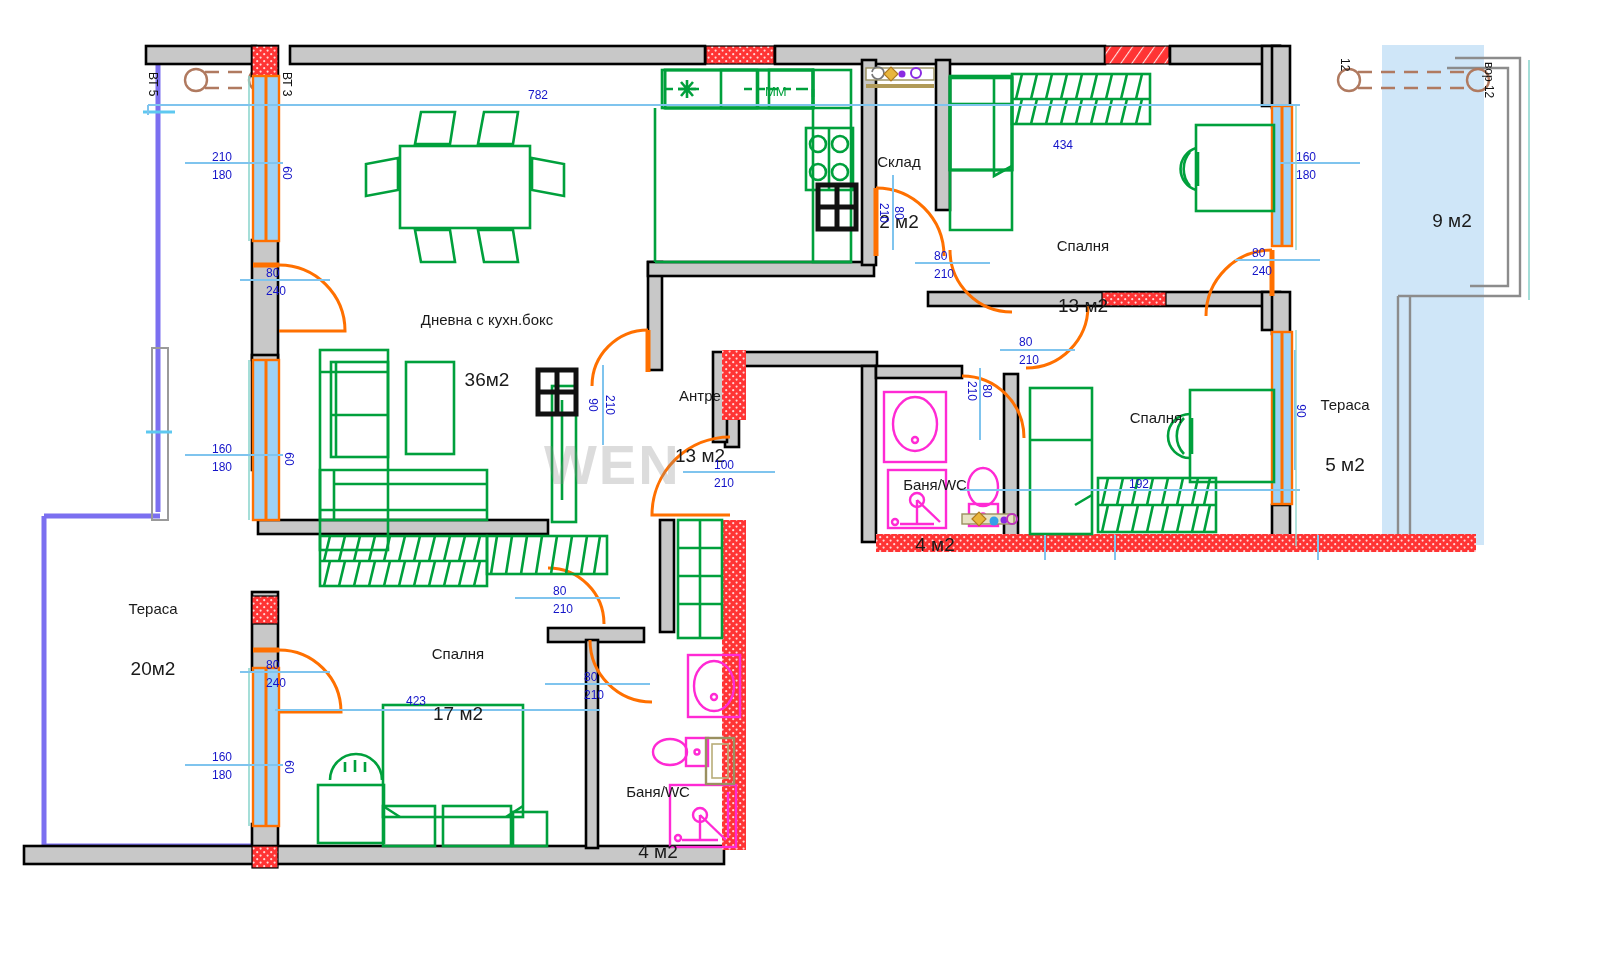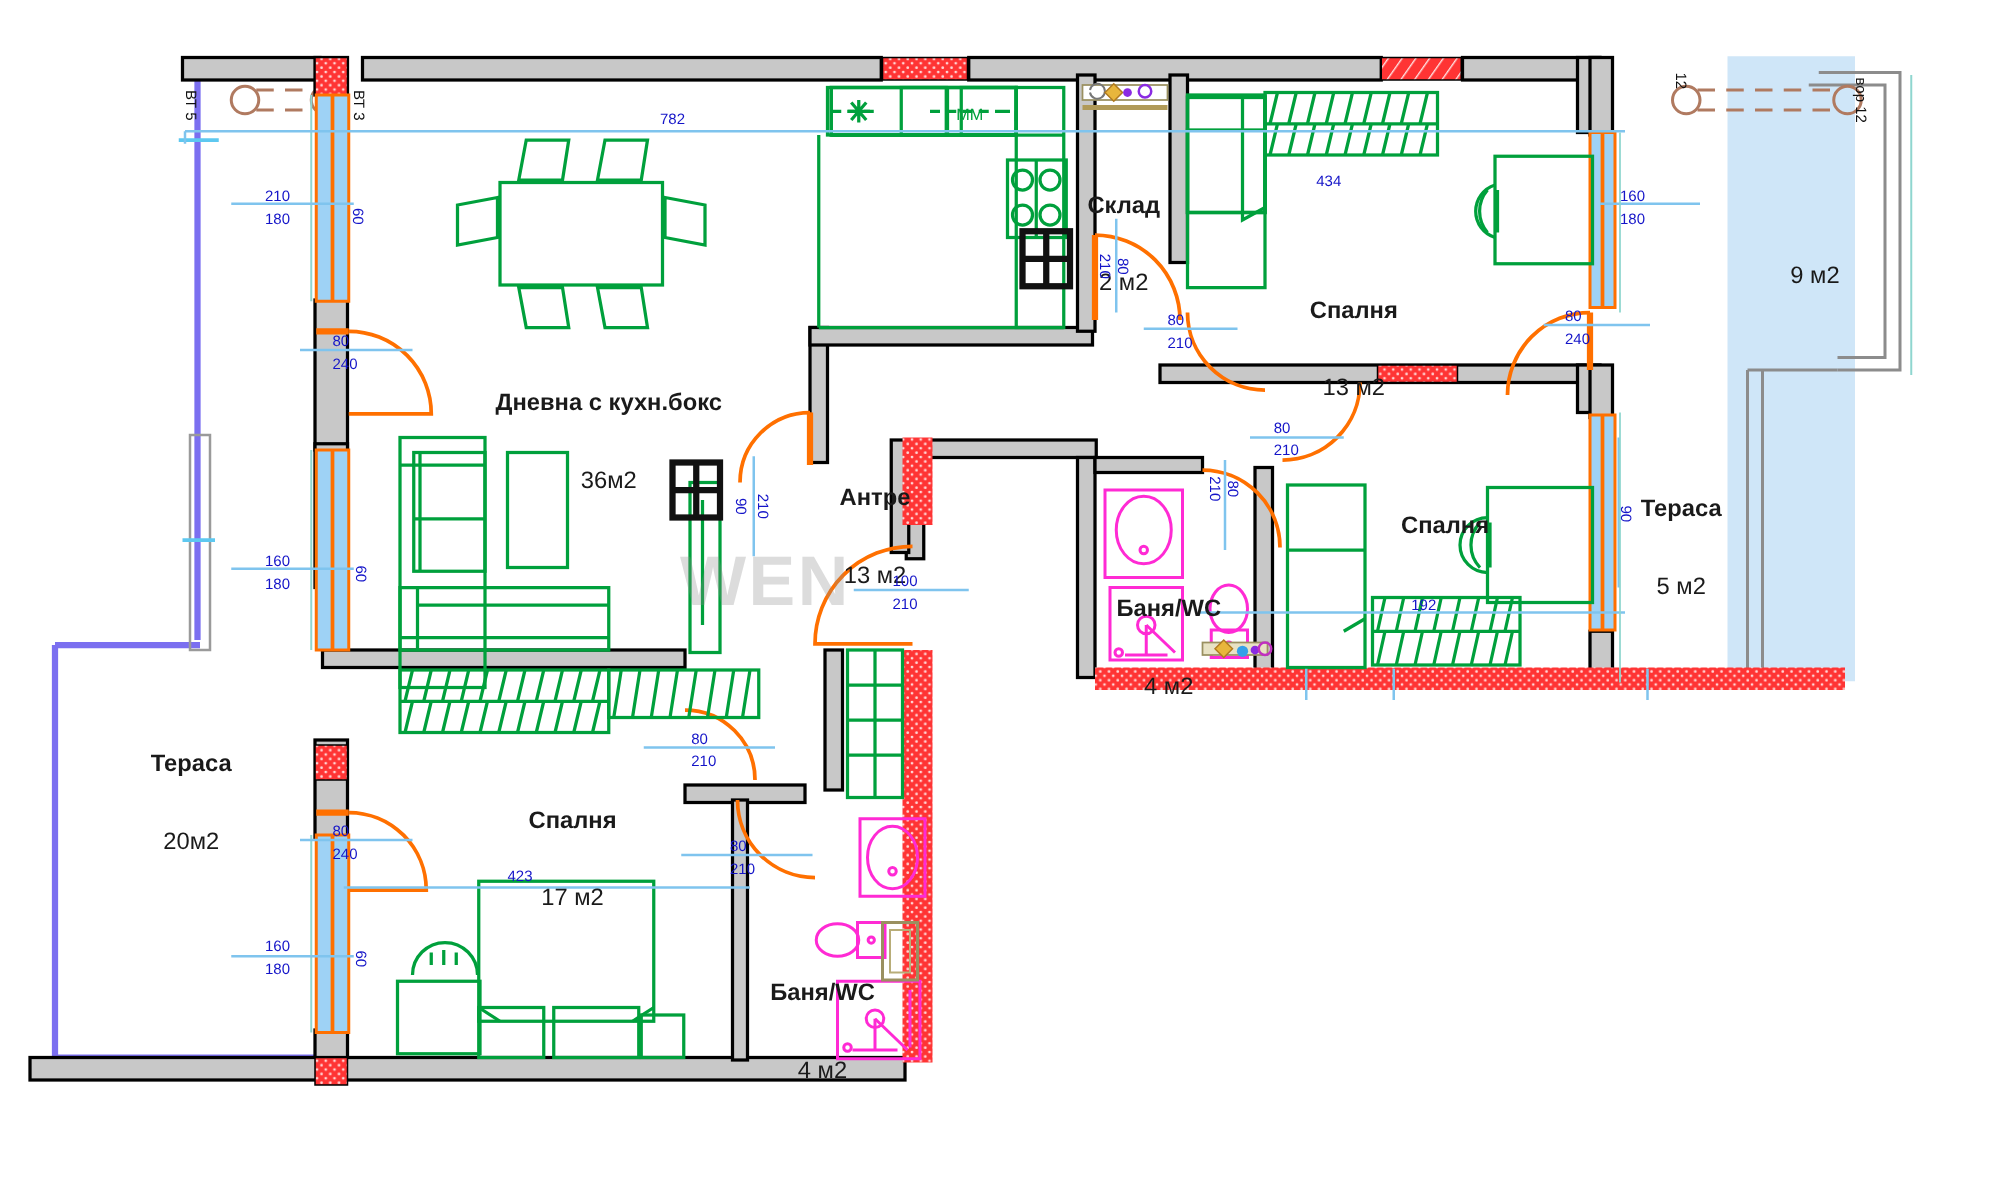--- a/index.html
+++ b/index.html
@@ -2,21 +2,21 @@
 <html><head>
 <meta charset="utf-8">
 <style>
   html,body{margin:0;padding:0;background:#ffffff;}
   body{
     font-family:"Liberation Sans","DejaVu Sans",sans-serif;
     width:1600px;height:960px;overflow:hidden;position:relative;
   }
   #plan{position:absolute;left:0;top:0;width:1600px;height:960px;}
   .lbl{position:absolute;color:#1a1a1a;text-align:center;white-space:pre;line-height:1.22;}
-  .room-name{font-size:19px;font-weight:700;}
+  .room-name{font-size:15px;font-weight:400;}
   .room-area{font-size:19px;font-weight:400;}
   .dim{position:absolute;color:#1414c8;font-size:12px;text-align:center;white-space:nowrap;}
   .dim-v{transform-origin:50% 50%;}
   .tag{position:absolute;color:#111;font-size:12px;white-space:nowrap;}
   .wm{position:absolute;font-weight:700;color:rgba(140,140,140,.30);letter-spacing:2px;
       font-family:"Liberation Sans",sans-serif;pointer-events:none;}
   .wm2{position:absolute;font-weight:700;color:rgba(255,255,255,.55);letter-spacing:1px;
       font-family:"Liberation Sans",sans-serif;pointer-events:none;}
 </style>
 </head>

